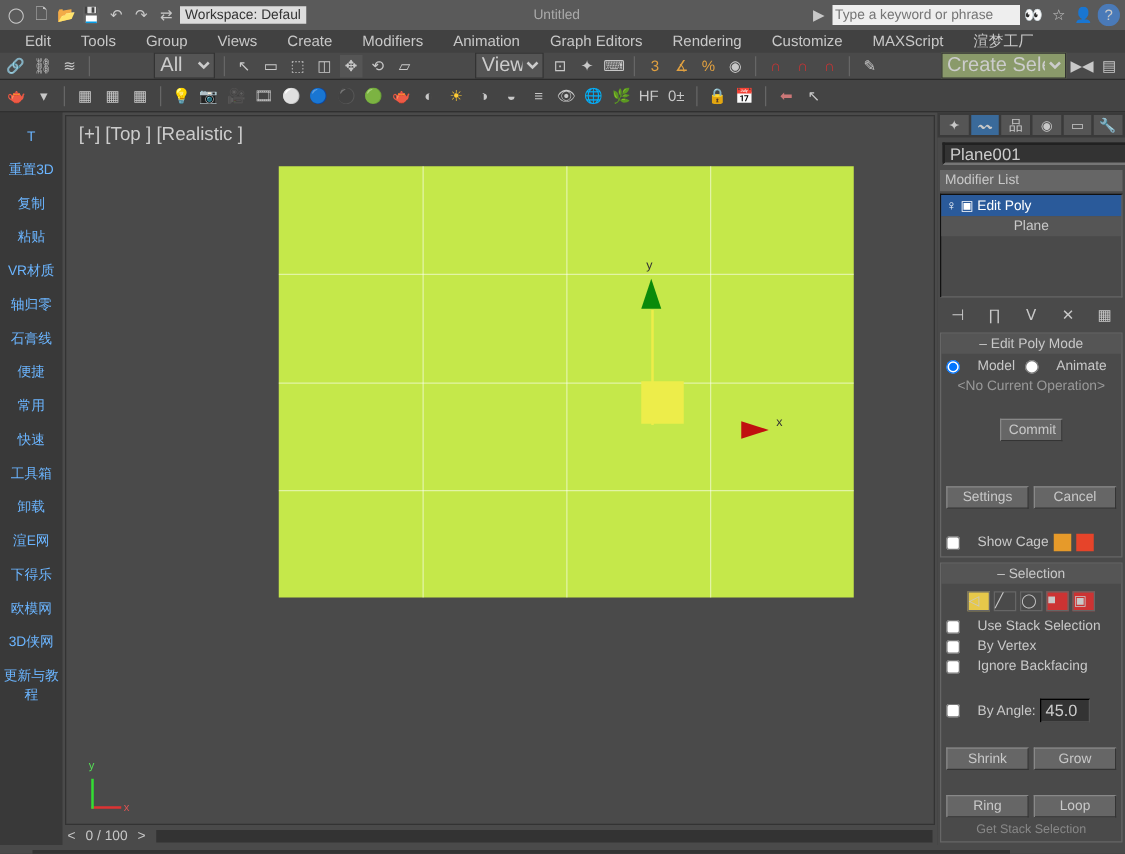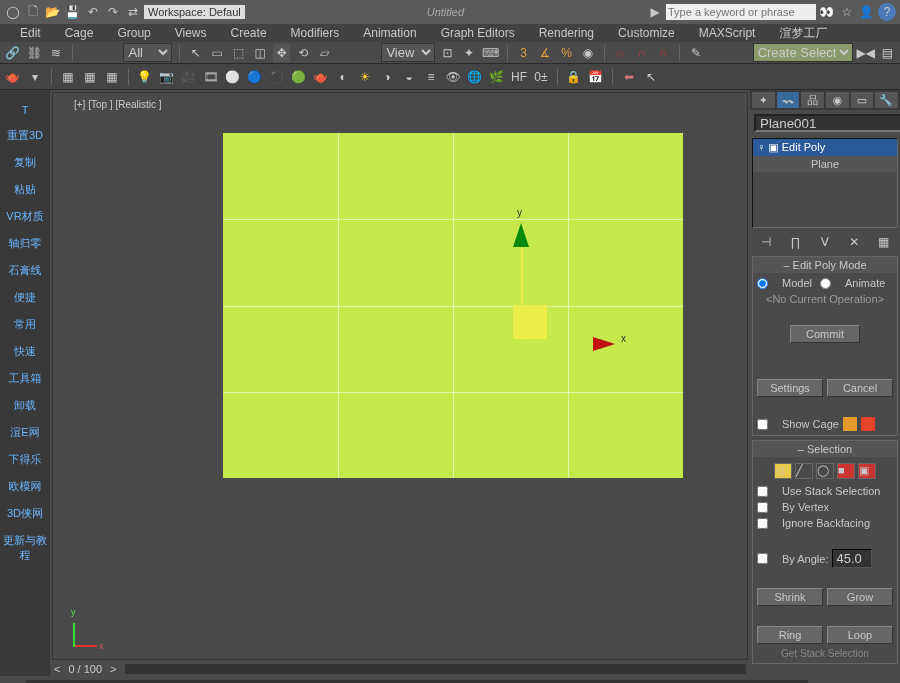--- a/index.html
+++ b/index.html
@@ -9,21 +9,21 @@
 .menubar { background: #414141; height: 18px; display: flex; align-items: center; padding: 0 8px; font-size: 12px; }
 .menuitem { padding: 0 12px; cursor: pointer; }
 .tb-icon { width: 18px; height: 18px; display: inline-flex; align-items: center; justify-content: center; font-size: 12px; cursor: pointer; border: 1px solid transparent; }
 .sep { width: 1px; height: 16px; background: #666; margin: 0 3px; }
 .top-strip { background: #5a5a5a; height: 24px; display: flex; align-items: center; padding: 0 4px; gap: 2px; }
 .left-panel { width: 50px; background: #393939; display: flex; flex-direction: column; padding-top: 8px; }
 .left-btn { color: #6bb5ff; font-size: 11px; text-align: center; padding: 6px 2px; cursor: pointer; }
 .main-wrap { display: flex; height: 586px; }
 .vp-container { flex: 1; display: flex; flex-direction: column; background: #4a4a4a; }
 .viewport { flex: 1; background: #4a4a4a; border: 1px solid #333; position: relative; margin: 2px; }
-.vp-label { position: absolute; top: 6px; left: 21px; color: #ccc; font-size: 10px; }
+.vp-label { position: absolute; top: 6px; left: 10px; color: #ccc; font-size: 15px; }
 .vp-canvas { position: absolute; top: 40px; left: 170px; width: 460px; height: 345px; background: #c5e84a; }
 .vp-grid-h { position: absolute; left: 0; right: 0; height: 1px; background: rgba(255,255,255,0.5); }
 .vp-grid-v { position: absolute; top: 0; bottom: 0; width: 1px; background: rgba(255,255,255,0.5); }
 .vp-axis { position: absolute; bottom: 12px; left: 20px; width: 30px; height: 30px; }
 .viewcube { position: absolute; top: 10px; right: 40px; width: 60px; height: 60px; }
 .right-panel { width: 150px; background: #4a4a4a; display: flex; flex-direction: column; }
 .rp-tabs { height: 20px; display: flex; gap: 2px; padding: 2px; background: #3a3a3a; }
 .rp-tab { flex: 1; background: #555; display: flex; align-items: center; justify-content: center; cursor: pointer; }
 .rp-name { height: 18px; background: #333; color: #ccc; padding: 2px 4px; margin: 2px; }
 .rp-list { height: 18px; background: #666; padding: 2px 4px; margin: 0 2px; cursor: pointer; }
@@ -34,21 +34,21 @@
 .rp-hdr { background: #555; display: flex; align-items: center; justify-content: center; padding: 2px; cursor: pointer; }
 .rp-body { padding: 4px; display: flex; flex-direction: column; gap: 4px; }
 .rp-btn { background: #666; border: 1px outset #888; padding: 2px 6px; text-align: center; cursor: pointer; font-size: 11px; }
 .rp-check { display: flex; align-items: center; gap: 14px; cursor: pointer; }
 .rp-check input { width: 11px; height: 11px; }
 .rp-radios { display: flex; gap: 8px; }
 .rp-input { background: #333; border: 1px inset #555; color: #ccc; padding: 1px 3px; width: 40px; font-size: 13px; }
 .bottom-area { background: #4a4a4a; display: flex; flex-direction: column; }
 .timeline { height: 28px; display: flex; align-items: center; padding: 0 4px; gap: 4px; }
 .ruler { flex: 1; height: 20px; background: #333; position: relative; }
-select { background: #555; color: #ccc; border: 1px solid #333; font-size: 13px; margin-left: 44px; }
+select { background: #555; color: #ccc; border: 1px solid #333; font-size: 16px; margin-left: 44px; }
 .sel-icons { display: flex; gap: 3px; padding: 2px; justify-content: center; }
 .sel-ico { width: 18px; height: 16px; border: 1px solid #666; cursor: pointer; }
 .gizmo-y { position: absolute; left: 290px; top: 90px; width: 0; height: 0; border-left: 8px solid transparent; border-right: 8px solid transparent; border-bottom: 24px solid #0a8a0a; }
 .gizmo-x { position: absolute; left: 370px; top: 204px; width: 0; height: 0; border-top: 7px solid transparent; border-bottom: 7px solid transparent; border-left: 22px solid #c01010; }
 .gizmo-box { position: absolute; left: 290px; top: 172px; width: 34px; height: 34px; background: #eded4a; }
 .axis-x { position: absolute; bottom: 0; left: 0; width: 24px; height: 2px; background: #d33; }
 .axis-y { position: absolute; bottom: 0; left: 0; width: 2px; height: 24px; background: #3d3; }
 .swatch { width: 14px; height: 14px; display: inline-block; }
 </style>
 </head>
@@ -56,32 +56,32 @@
 
 <div class="top-strip">
   <span class="tb-icon">◯</span>
   <span class="tb-icon">🗋</span>
   <span class="tb-icon">📂</span>
   <span class="tb-icon">💾</span>
   <span class="tb-icon">↶</span>
   <span class="tb-icon">↷</span>
   <span class="tb-icon">⇄</span>
   <span style="background:#ddd;color:#333;padding:1px 4px;font-size:11px">Workspace: Defaul</span>
-  <span style="flex:1;text-align:center;color:#aaa;font-style:italic">Untitled</span>
+  <span style="flex:1;text-align:center;color:#aaa;">Untitled</span>
   <span class="tb-icon">▶</span>
   <input style="background: rgb(238, 238, 238); color: rgb(136, 136, 136); border: none; padding: 2px; font-size: 11px; width: 150px;" placeholder="Type a keyword or phrase">
   <span class="tb-icon">👀</span>
   <span class="tb-icon">☆</span>
   <span class="tb-icon">👤</span>
   <span class="tb-icon" style="background:#4a7ab8;border-radius:50%">?</span>
 </div>
 
 <div class="menubar">
   <span class="menuitem">Edit</span>
-  <span class="menuitem">Cage</span>
+  <span class="menuitem">Tools</span>
   <span class="menuitem">Group</span>
   <span class="menuitem">Views</span>
   <span class="menuitem">Create</span>
   <span class="menuitem">Modifiers</span>
   <span class="menuitem">Animation</span>
   <span class="menuitem">Graph Editors</span>
   <span class="menuitem">Rendering</span>
   <span class="menuitem">Customize</span>
   <span class="menuitem">MAXScript</span>
   <span class="menuitem">渲梦工厂</span>
@@ -215,20 +215,21 @@
       <span class="rp-tab" style="background:#3a6a9a">〰</span>
       <span class="rp-tab">品</span>
       <span class="rp-tab">◉</span>
       <span class="rp-tab">▭</span>
       <span class="rp-tab">🔧</span>
     </div>
     <div style="display:flex;align-items:center;gap:2px;padding:2px">
       <input class="rp-name" style="flex: 1 1 0%;" value="Plane001">
       <span class="swatch" style="background:#c5e84a"></span>
     </div>
+    <div class="rp-list">Modifier List</div>
     <div class="rp-stack">
       <div class="rp-mod"><span>♀ ▣ </span><span>Edit Poly</span></div>
       <div class="rp-mod2">Plane</div>
     </div>
     <div style="display:flex;gap:3px;padding:3px;justify-content:space-around">
       <span class="tb-icon">⊣</span>
       <span class="tb-icon">∏</span>
       <span class="tb-icon">Ⅴ</span>
       <span class="tb-icon">✕</span>
       <span class="tb-icon">▦</span>
@@ -244,21 +245,21 @@
           <label class="rp-check">
               <input type="radio" checked="" style="">
               <span>Model</span>
             </label>
           <label class="rp-check">
               <input type="radio" style="">
               <span>Animate</span>
             </label>
         </div>
         <div style="text-align:center;color:#999">&lt;No Current Operation&gt;</div>
-        <div class="rp-btn" style="width:70px;margin:16px auto">Commit</div>
+        <div class="rp-btn" style="width:50px;margin:16px auto">Commit</div>
         <div class="row" style="gap:4px">
           <div class="rp-btn" style="flex:1">Settings</div>
           <div class="rp-btn" style="flex:1">Cancel</div>
         </div>
         <div class="row" style="gap:4px;align-items:center">
           <label class="rp-check">
               <input type="checkbox" style="">
               <span>Show Cage</span>
             </label>
           <span class="swatch" style="background:#e69a2a"></span>

